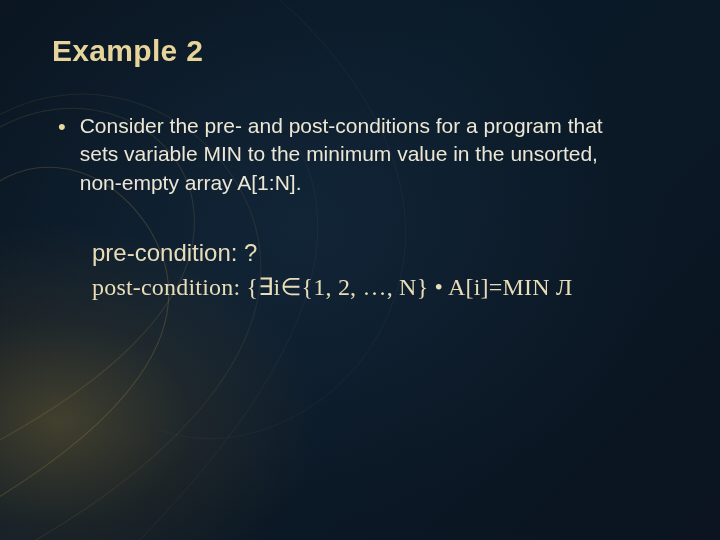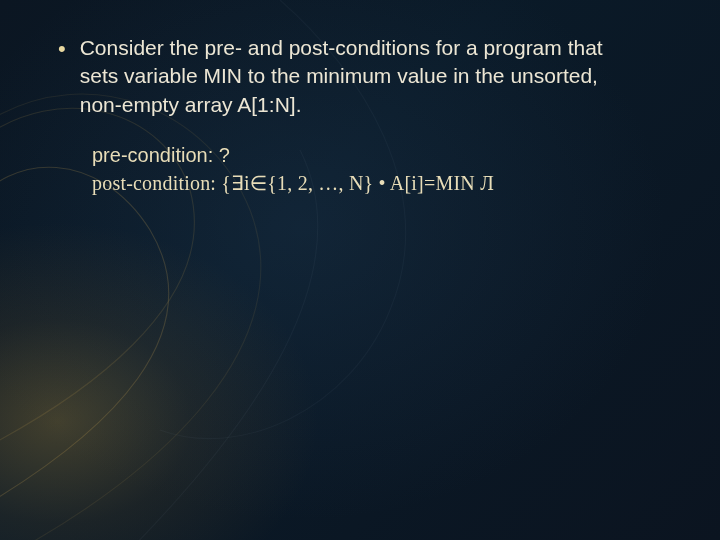--- a/index.html
+++ b/index.html
@@ -41,43 +41,44 @@
     margin-left: 6px;
   }
   .bullet-dot {
     color: #e8d8a0;
     font-size: 22px;
     line-height: 1.35;
     flex: 0 0 auto;
   }
   .bullet-text { max-width: 560px; }
   .conds {
-    margin-top: 22px;
+    margin-top: 39px;
     margin-left: 40px;
-    font-size: 20px;
+    font-size: 24px;
     line-height: 1.42;
     color: #e8ddb8;
   }
   .pre, .post { white-space: nowrap; }
   .post { letter-spacing: 0.2px; font-family: Liberation Serif, serif; }
 </style>
 </head>
 <body>
 
 <div class="bg"></div>
 
 <svg class="swirl" viewBox="0 0 720 540">
   <path d="M -40 520 C 120 430, 210 330, 150 230 C 100 150, 10 150, -30 210" stroke="rgba(225,180,90,0.35)"></path>
   <path d="M -60 470 C 90 400, 220 300, 190 190 C 165 110, 60 80, -20 140" stroke="rgba(220,175,85,0.25)"></path>
   <path d="M 0 560 C 170 470, 300 340, 250 210 C 210 110, 90 60, -10 120" stroke="rgba(210,170,90,0.18)"></path>
   <path d="M 120 560 C 260 420, 360 270, 300 150" stroke="rgba(140,160,170,0.12)"></path>
   <path d="M 280 0 C 360 70, 440 190, 390 310 C 350 410, 240 460, 160 430" stroke="rgba(150,170,185,0.10)"></path>
 </svg>
 
 <div class="content">
+  <h1 class="title">Example 2</h1>
 
   <div class="bullet-row">
     <span class="bullet-dot">•</span>
     <span class="bullet-text">Consider the pre- and post-conditions for a program that sets variable MIN to the minimum value in the unsorted, non-empty array A[1:N].</span>
   </div>
 
   <div class="conds">
     <div class="pre">pre-condition:  ?</div>
     <div class="post">post-condition: {∃i∈{1, 2, …, N} • A[i]=MIN Л</div>
   </div>

